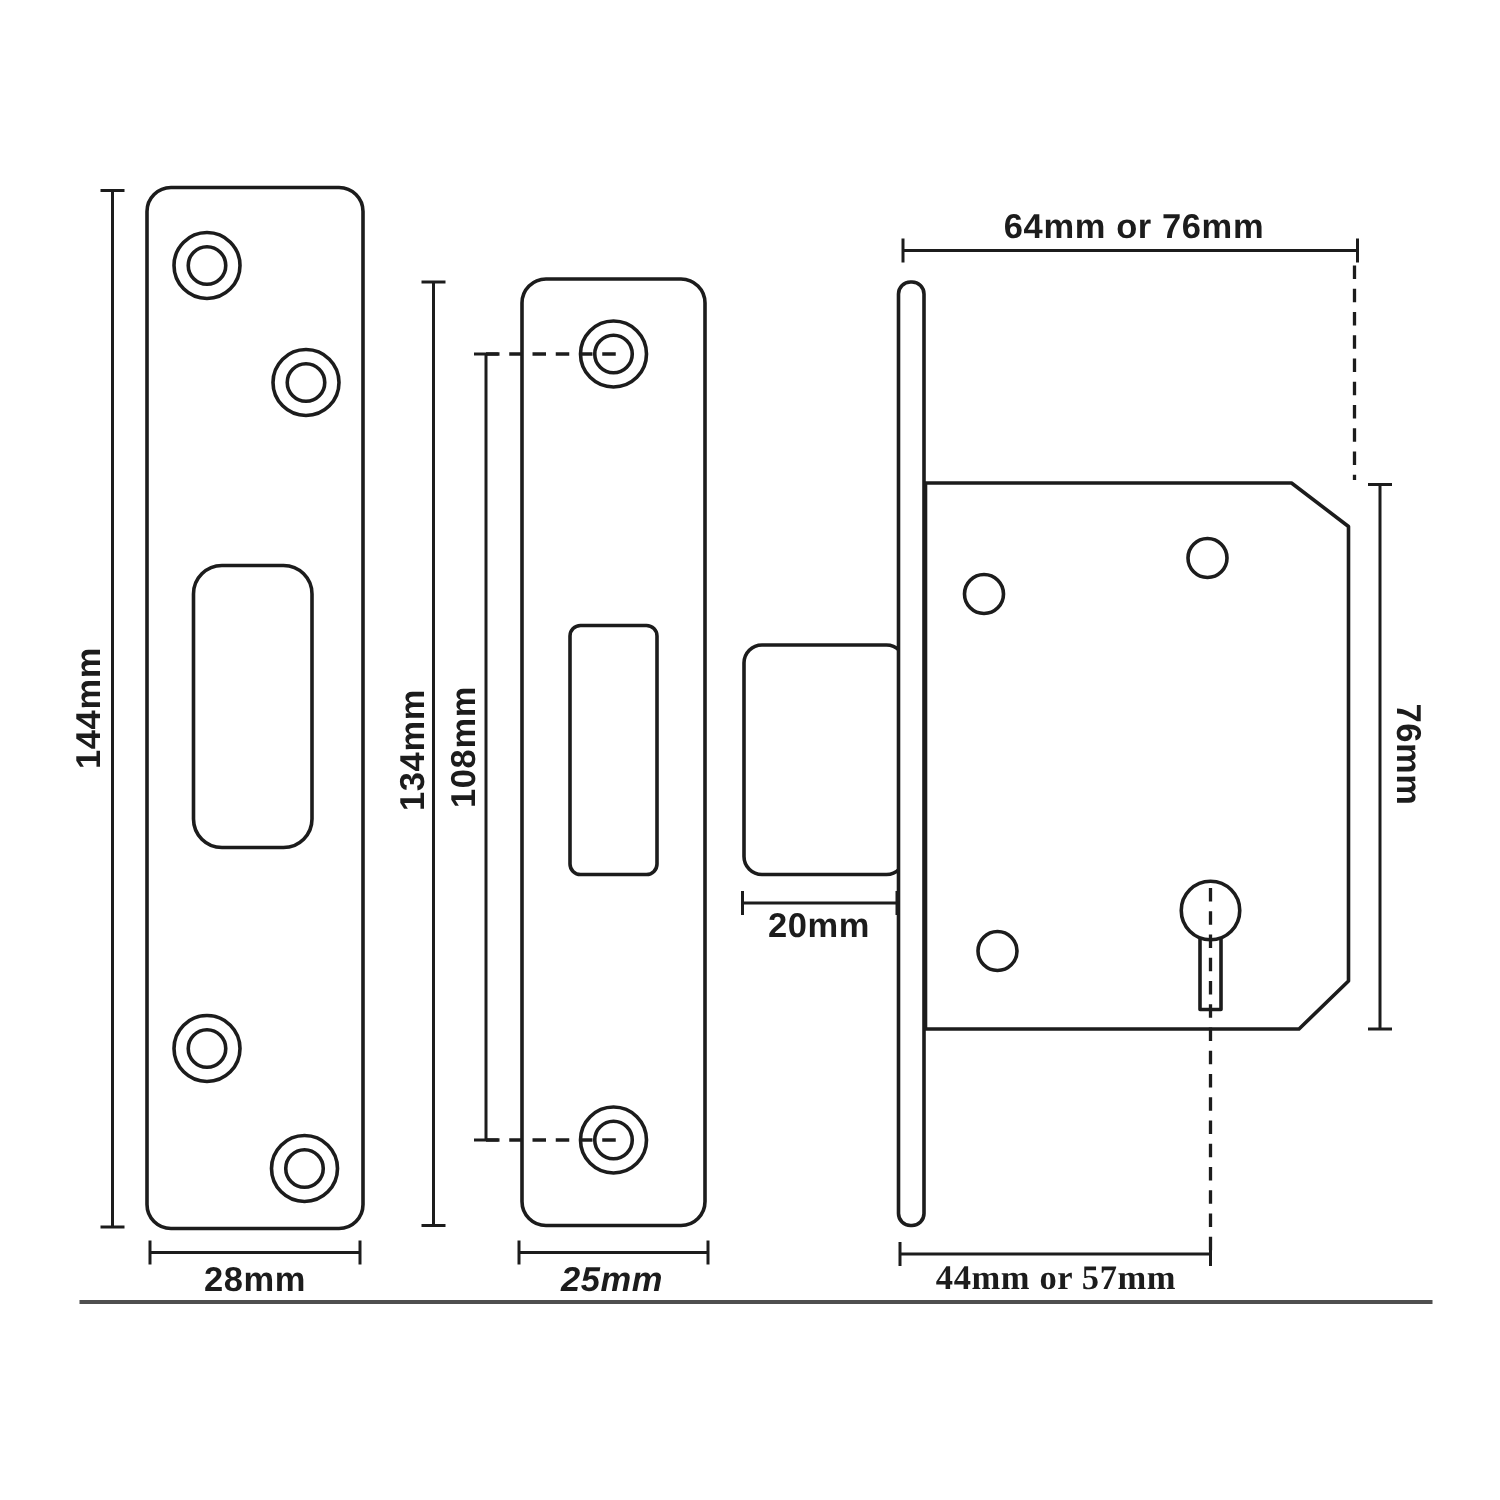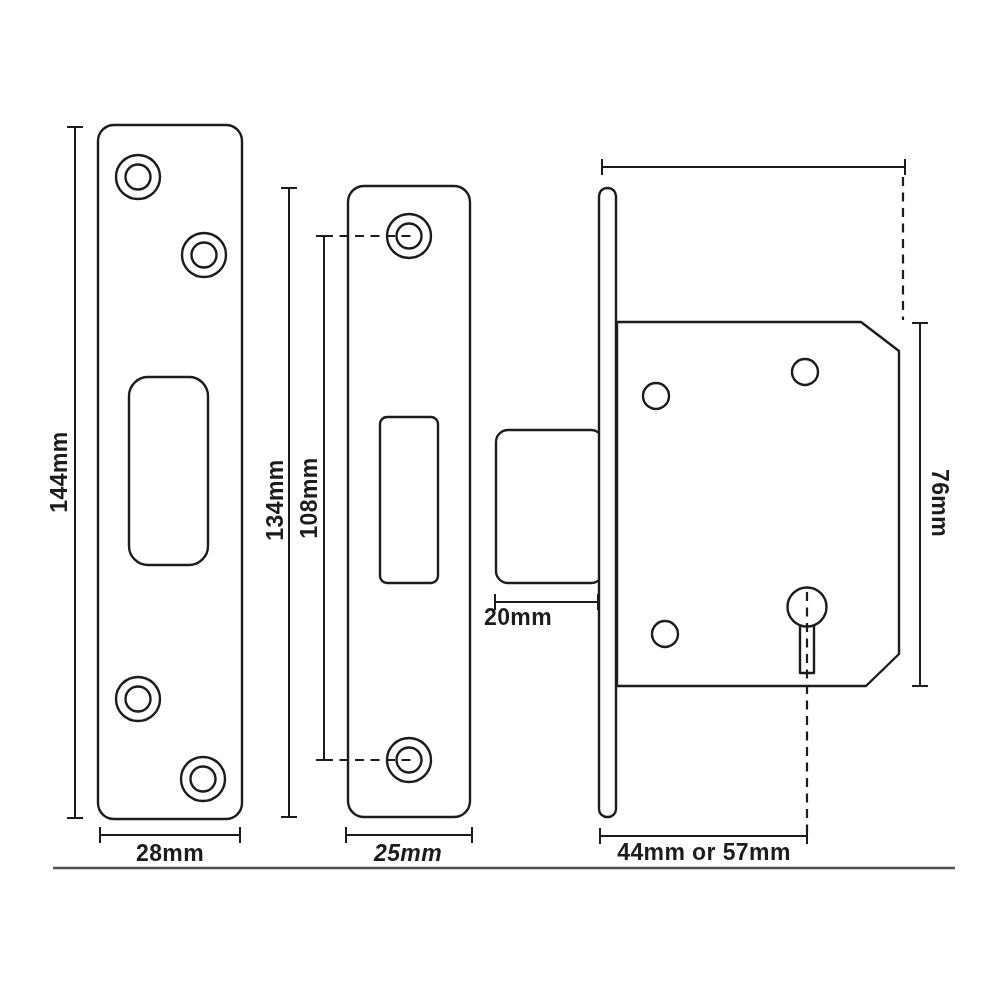--- a/index.html
+++ b/index.html
@@ -177,20 +177,21 @@
   <div class="label rot-ccw" style="left:59px; top:472px;">144mm</div>
 
   <div class="label" style="left:170px; top:853px;">28mm</div>
 
   <div class="label rot-ccw" style="left:275px; top:500px;">134mm</div>
 
   <div class="label rot-ccw" style="left:309px; top:498px;">108mm</div>
 
   <div class="label" style="left:408px; top:853px;font-style:italic;">25mm</div>
 
+  <div class="label" style="left:756px; top:151px;">64mm or 76mm</div>
 
-  <div class="label" style="left:518px; top:617px;">20mm</div>
+  <div class="label" style="left:546px; top:617px;">20mm</div>
 
   <div class="label rot-cw" style="left:939px; top:503px;">76mm</div>
 
-  <div class="label" style="left:704px; top:852px;">44mm or 57mm</div>
+  <div class="label" style="left:704px; top:852px;font-family:Liberation Serif, serif;">44mm or 57mm</div>
 
 </div>
 
 </body></html>

